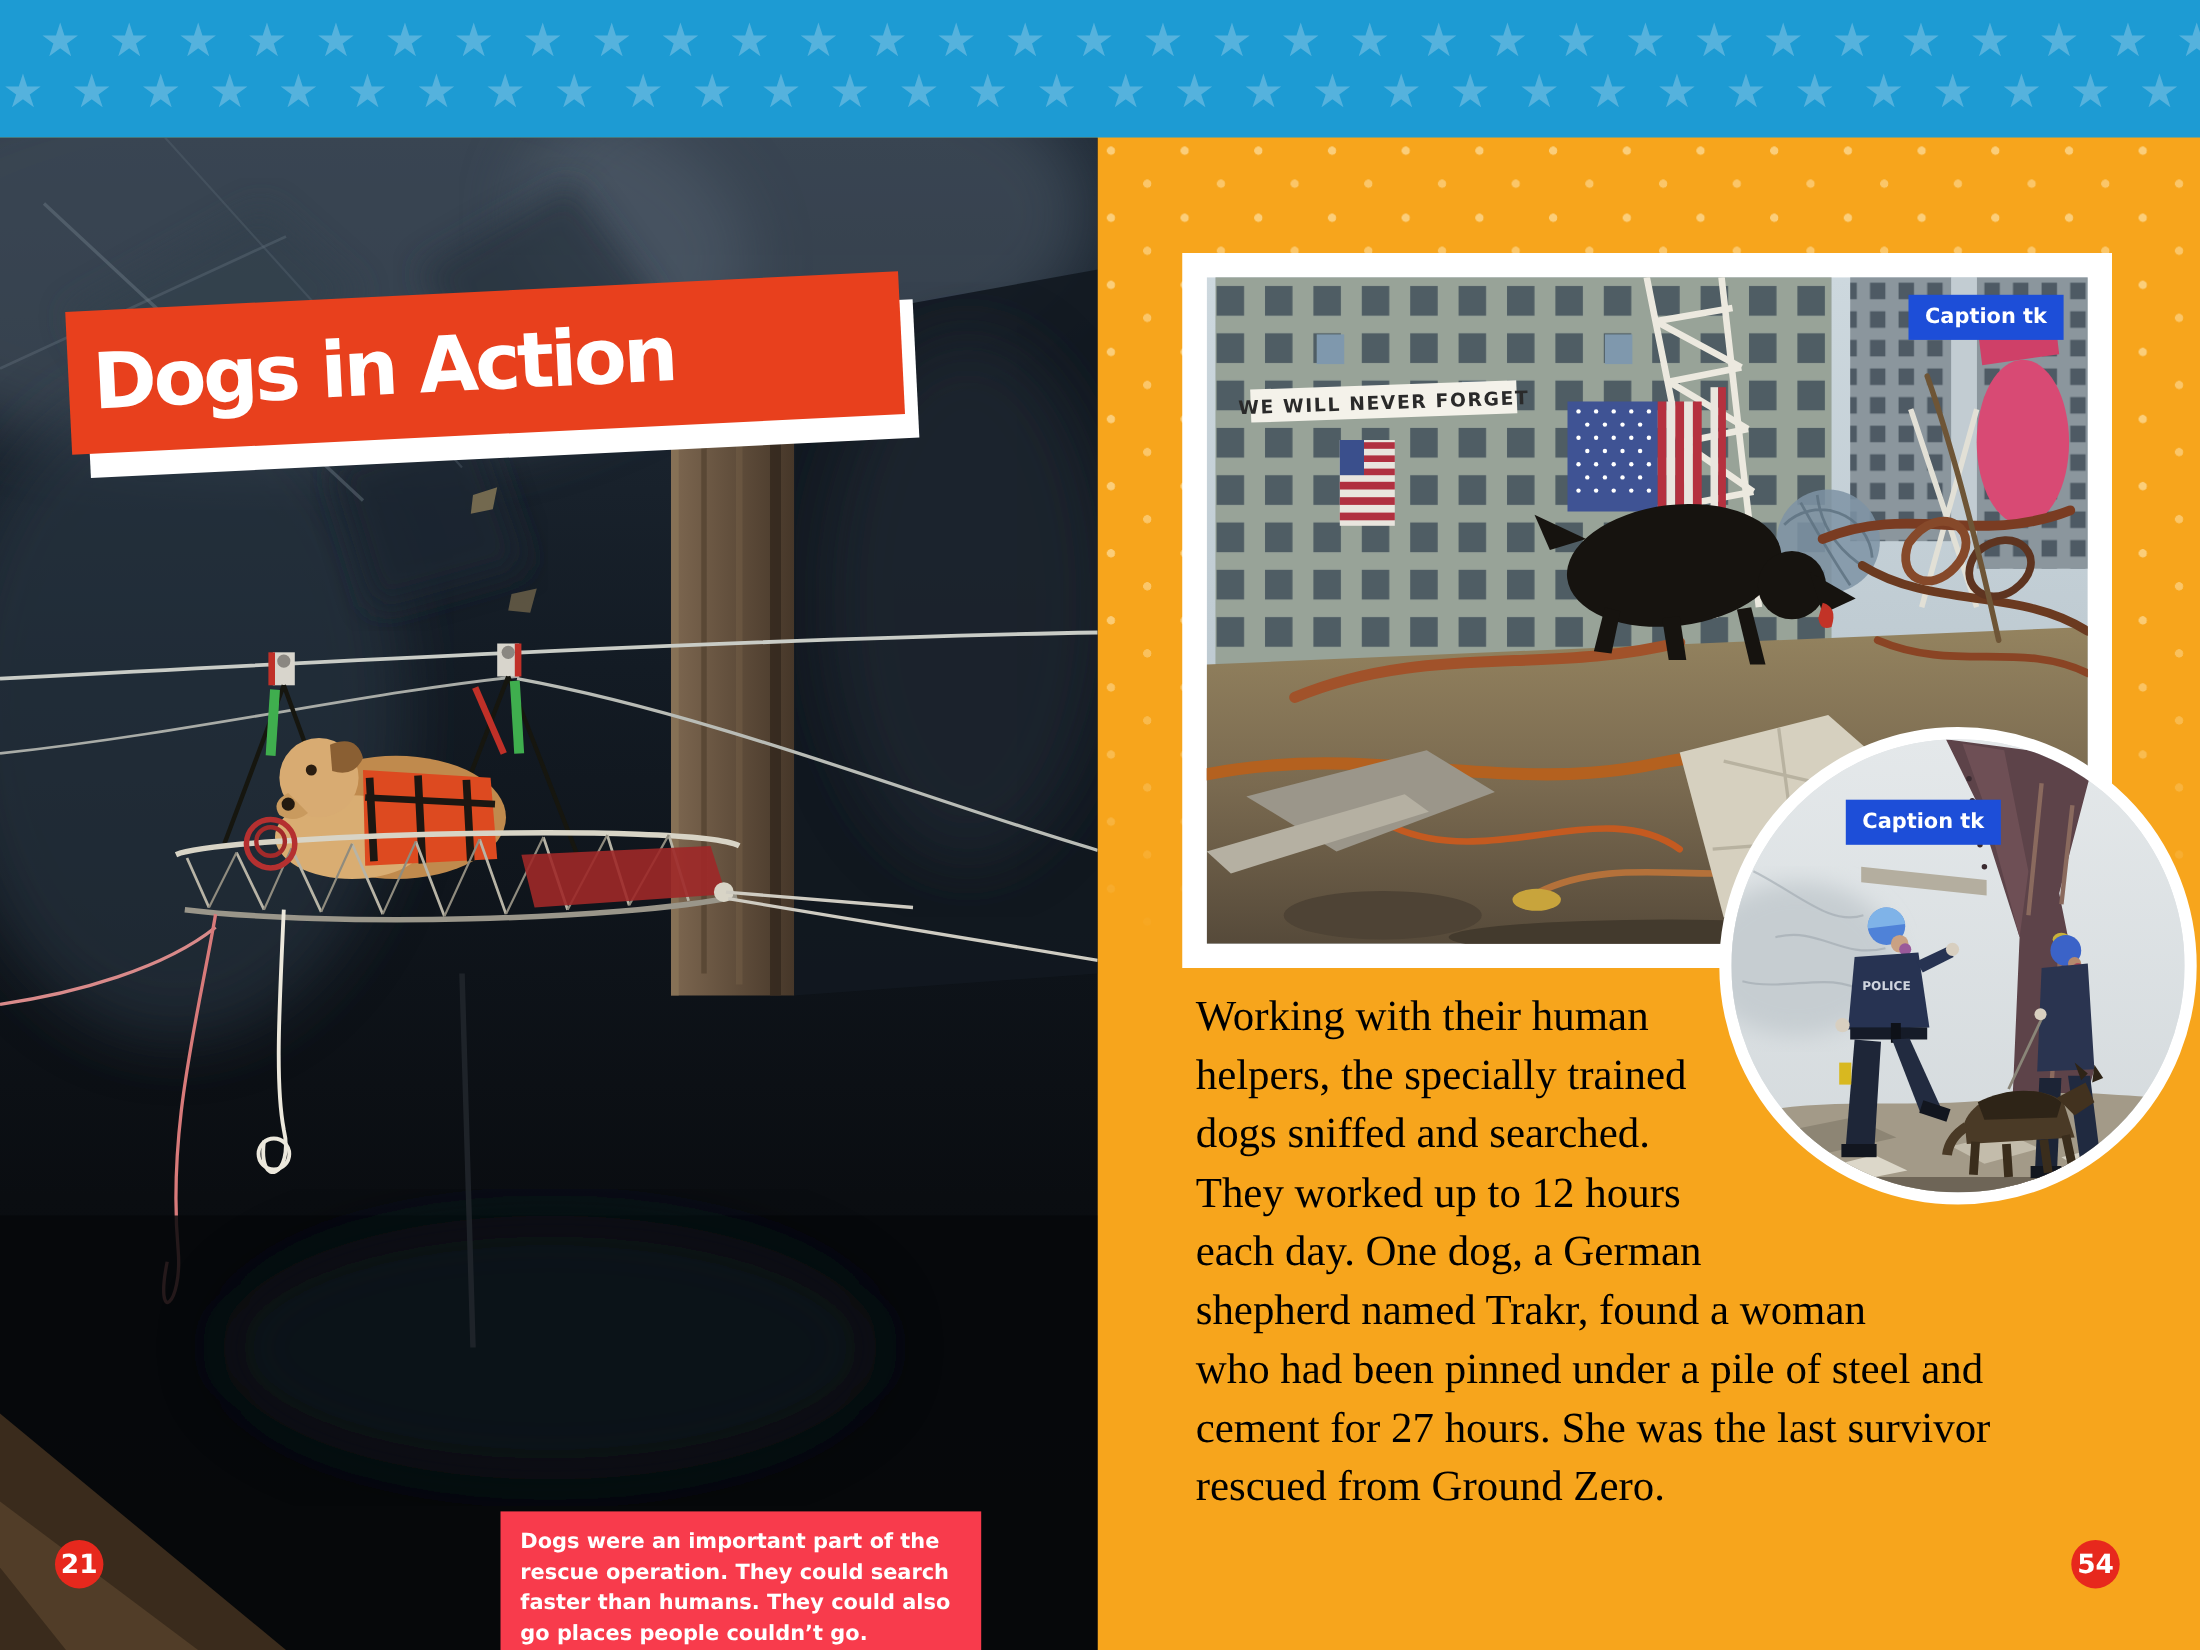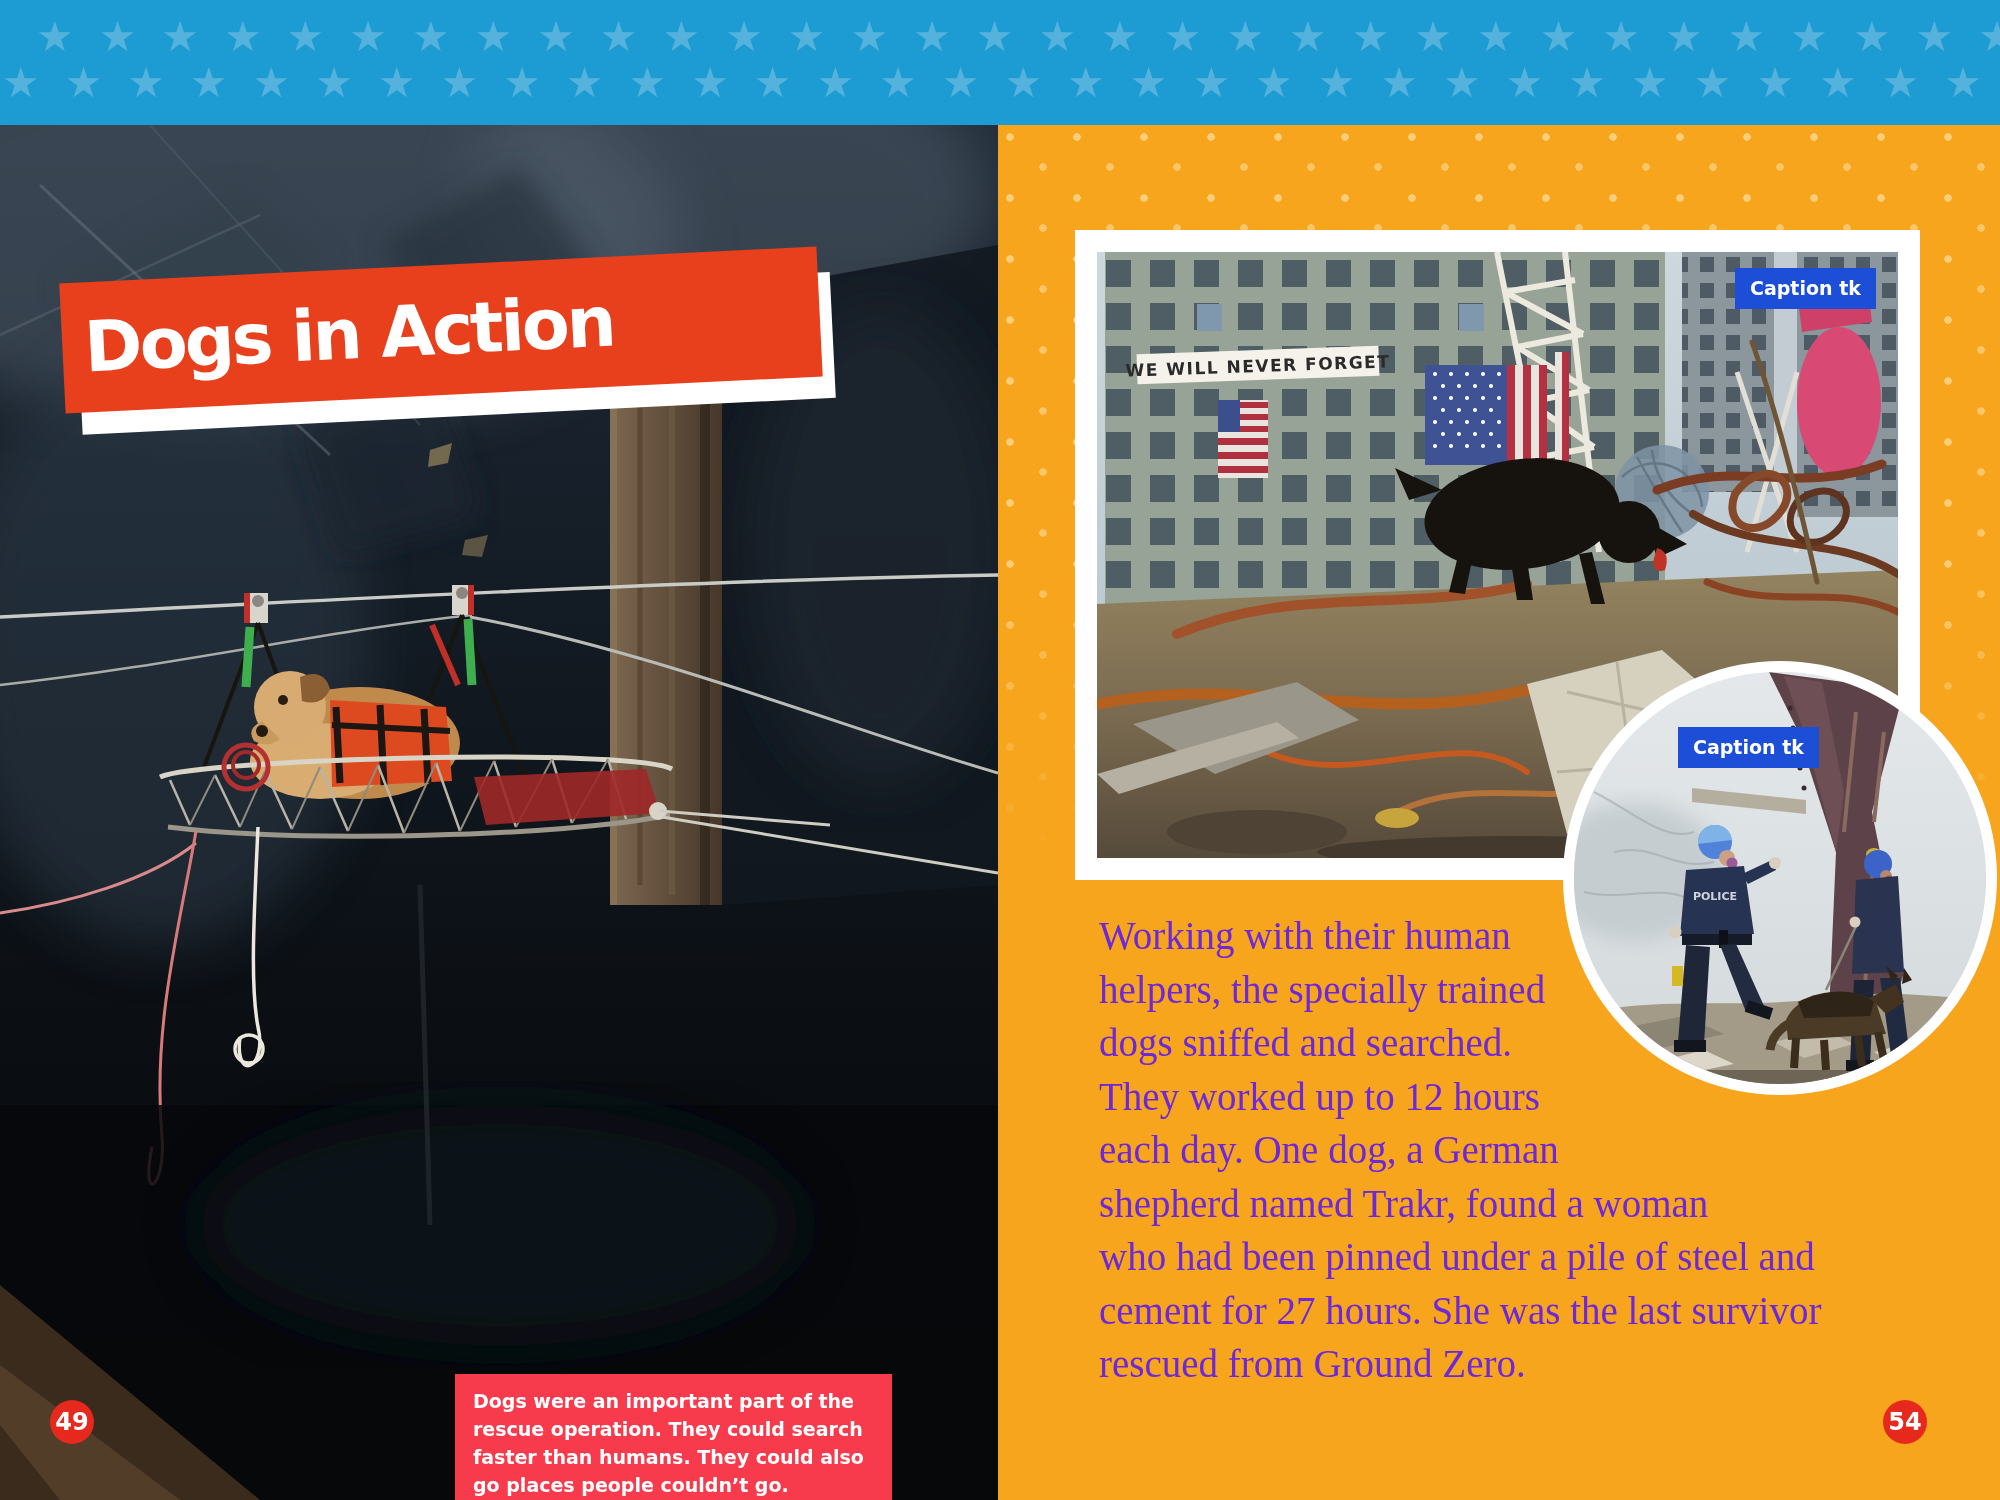--- a/index.html
+++ b/index.html
@@ -55,22 +55,22 @@
   .caption-tk{position:absolute;background:#1d4ed8;color:#fff;z-index:8;
     font-family:"DejaVu Sans",sans-serif;font-weight:bold;font-size:19px;line-height:1;
     padding:11px 15px;white-space:nowrap;}
   .caption-tk.c1{left:638px;top:16px;}
   .caption-tk.c2{left:104px;top:55px;}
 
   .circle-photo{position:absolute;left:565px;top:536px;width:412px;height:412px;border-radius:50%;
     border:11px solid #fff;background:#dfe3e6;z-index:6;overflow:hidden;}
   .circle-photo svg{display:block;}
 
-  .body-text{position:absolute;left:89px;top:772px;width:830px;margin:12px;z-index:4;
-    font-family:"Liberation Serif",serif;font-size:39px;line-height:53.5px;color:#6d28d9;}
+  .body-text{position:absolute;left:89px;top:772px;width:830px;margin:0;z-index:4;
+    font-family:"Liberation Serif",serif;font-size:39px;line-height:53.5px;color:#000000;}
 </style>
 </head>
 <body>
 
 <div class="spread">
 
   <div class="top-banner">
     <div class="star-row r1">★★★★★★★★★★★★★★★★★★★★★★★★★★★★★★★★</div>
     <div class="star-row r2">★★★★★★★★★★★★★★★★★★★★★★★★★★★★★★★★</div>
   </div>
@@ -176,21 +176,21 @@
     <div class="title-banner">
       <span>Dogs in Action</span>
     </div>
 
 
     <div class="caption-box ml">Dogs were an important part of the
 rescue operation. They could search
 faster than humans. They could also
 go places people couldn’t go.</div>
 
-    <div class="page-num p28">49</div>
+    <div class="page-num p28">21</div>
   </div>
 
   <div class="page-right">
     <div class="dots"></div>
 
     <div class="photo-frame">
       <svg width="801" height="606" viewBox="0 0 801 606">
         <defs>
           <linearGradient id="sky" x1="0" y1="0" x2="0" y2="1">
             <stop offset="0" stop-color="#cdd8de"></stop>

